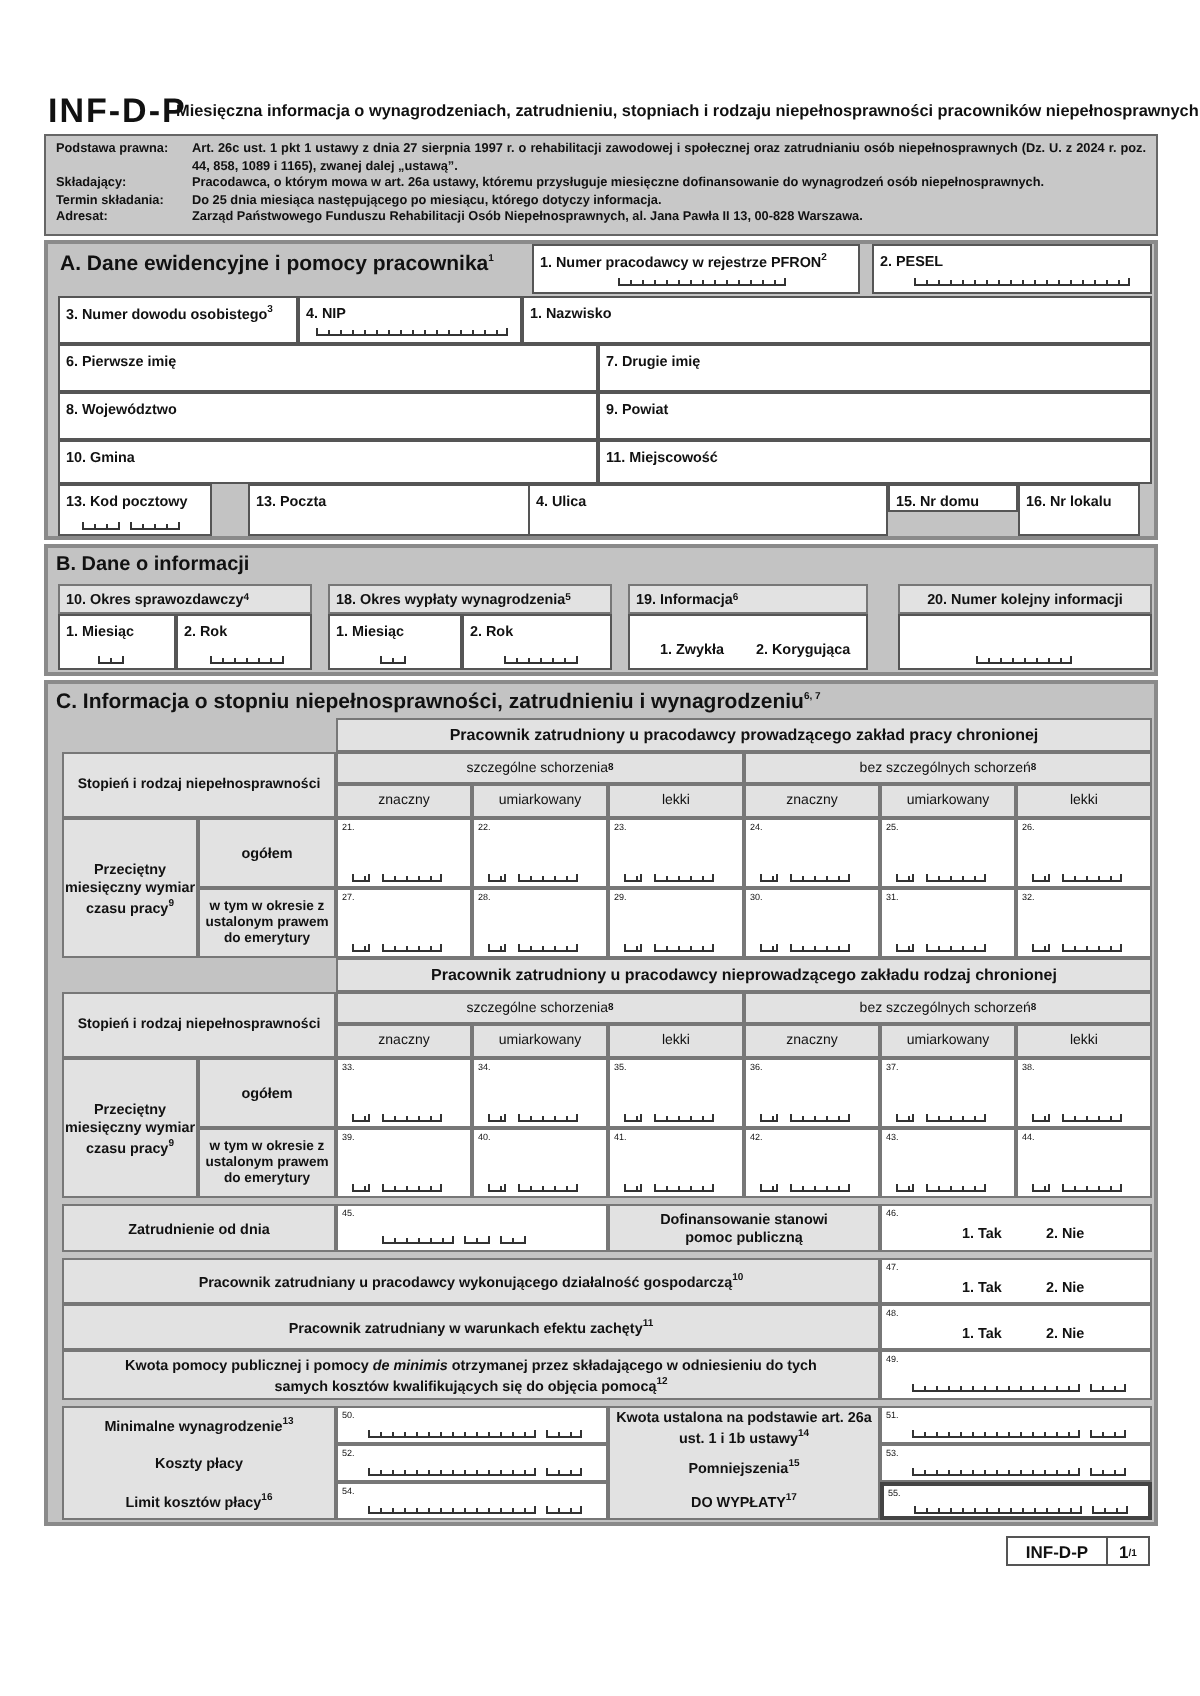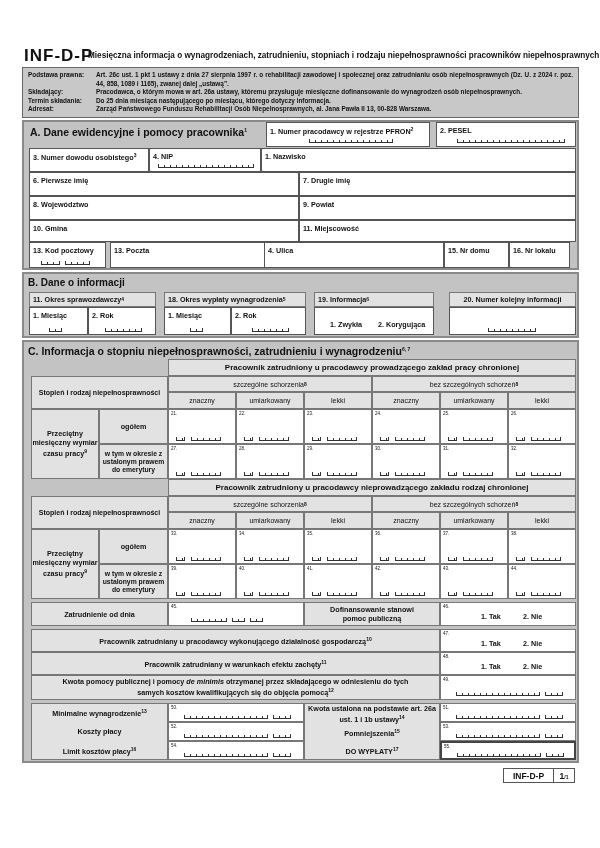--- a/index.html
+++ b/index.html
@@ -84,38 +84,38 @@
       <span class="lbl">10. Gmina</span>
     </div>
   <div class="box" style="left:275px;top:98px;width:277px;height:22px">
       <span class="lbl">11. Miejscowość</span>
     </div>
   <div class="box" style="left:5px;top:120px;width:77px;height:26px">
       <span class="lbl">13. Kod pocztowy</span>
       <div class="comb" style="left:11px;top:18px;width:19px"></div>
       <div class="comb" style="left:35px;top:18px;width:25px"></div>
     </div>
-  <div class="box" style="left:86px;top:120px;width:158px;height:26px">
+  <div class="box" style="left:100px;top:120px;width:158px;height:26px">
       <span class="lbl">13. Poczta</span>
     </div>
   <div class="box" style="left:240px;top:120px;width:180px;height:26px">
       <span class="lbl">4. Ulica</span>
     </div>
-  <div class="box" style="left:420px;top:120px;width:65px;height:26px">
+  <div class="box" style="left:420px;top:120px;width:65px;height:14px">
       <span class="lbl">15. Nr domu</span>
     </div>
   <div class="box" style="left:485px;top:120px;width:61px;height:26px">
       <span class="lbl">16. Nr lokalu</span>
     </div>
 </div>
 
 <div class="abs sec" style="left:22px;top:272px;width:557px;height:66px">
   <div class="sechead" style="left:4px;top:3px;font-size:10px">B. Dane o informacji</div>
   <div class="gcell" style="left:5px;top:18px;width:127px;height:15px;justify-content:flex-start;padding-left:3px">
-      <span>11. Okres sprawozdawczy</span>
+      <span>10. Okres sprawozdawczy</span>
       <sup>4</sup>
     </div>
   <div class="box" style="left:5px;top:33px;width:59px;height:28px">
       <span class="lbl">1. Miesiąc</span>
       <div class="comb" style="left:19px;top:20px;width:13px"></div>
     </div>
   <div class="box" style="left:64px;top:33px;width:68px;height:28px">
       <span class="lbl">2. Rok</span>
       <div class="comb" style="left:16px;top:20px;width:37px"></div>
     </div>

